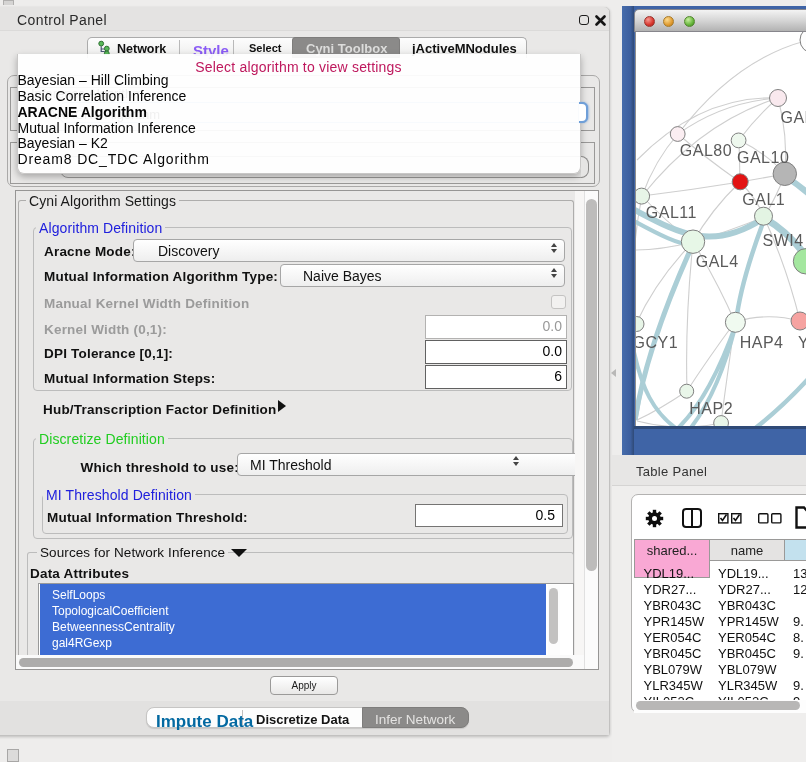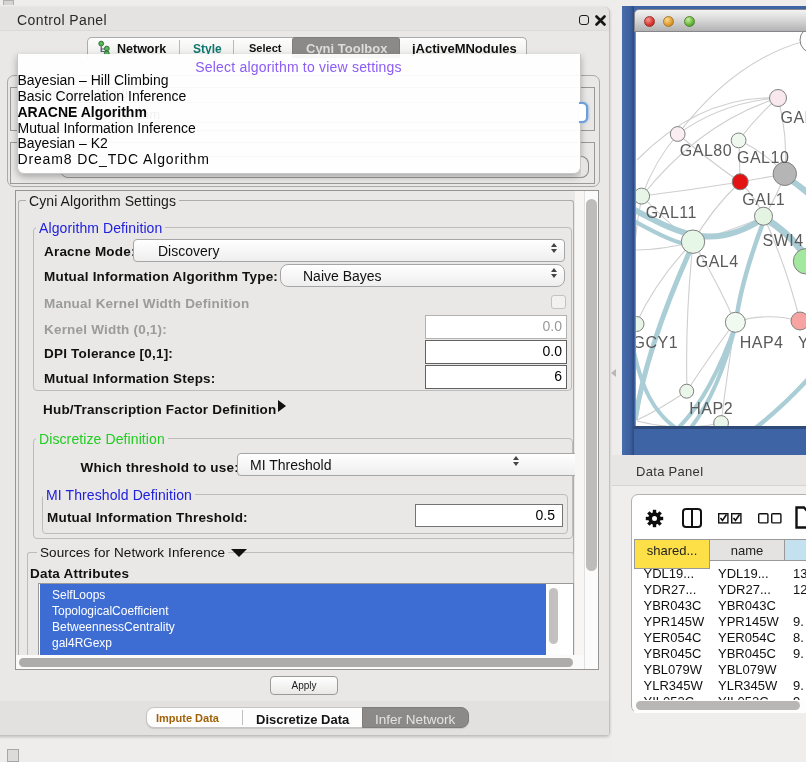--- a/index.html
+++ b/index.html
@@ -35,36 +35,36 @@
 <div class="abs" style="left:179px;top:40px;width:1px;height:15px;background:#b9b9b9;"></div>
 <div class="abs" style="left:233px;top:40px;width:1px;height:15px;background:#b9b9b9;"></div>
 
 <svg class="abs" style="left:98px;top:38px;" width="14" height="17" viewBox="0 0 14 17">
   <path d="M3.2 8.2 L3.2 13.5 L6.8 13.5 M3.2 11 L6.5 11" stroke="#4a5576" stroke-width="1.2" fill="none"></path>
   <circle cx="3.2" cy="5.6" r="2.4" fill="#59b85a" stroke="#2c7030" stroke-width="1"></circle>
   <circle cx="8.8" cy="10.6" r="2.4" fill="#59b85a" stroke="#2c7030" stroke-width="1"></circle>
   <circle cx="8.8" cy="15.4" r="2.4" fill="#59b85a" stroke="#2c7030" stroke-width="1"></circle>
 </svg>
 <div class="abs b" style="left:117px;top:42px;font-size:12.5px;color:#111;">Network</div>
-<div class="abs b" style="left:193px;top:42px;font-size:12px;color:#0f766e;">Style</div>
+<div class="abs b" style="left:193px;top:42px;font-size:15px;color:#8b5cf6;">Style</div>
 <div class="abs b" style="left:249px;top:42px;font-size:11px;color:#111;">Select</div>
 <div class="abs" style="left:292px;top:37px;width:108px;height:21px;background:#8b8a89;border:1px solid #7e7d7c;border-radius:3px 3px 0 0;"></div>
 <div class="abs b" style="left:306px;top:41px;font-size:13px;color:#dddddc;">Cyni Toolbox</div>
 <div class="abs b" style="left:412px;top:41px;font-size:13px;color:#111;">jActiveMNodules</div>
 
 <div class="abs" style="left:7px;top:75px;width:593px;height:112px;border:1px solid #aaa9a8;border-radius:7px;"></div>
 <div class="abs" style="left:10px;top:87px;width:585px;height:44px;border:1px solid #9a9998;"></div>
 <div class="abs" style="left:10px;top:142px;width:585px;height:42px;border:1px solid #9a9998;"></div>
 <div class="abs" style="left:60px;top:102px;width:528px;height:21px;background:transparent;border:1.6px solid #8ab2dd;border-radius:5px;"></div>
 <div class="abs" style="left:60px;top:156px;width:528px;height:22px;background:transparent;border:1.2px solid #9a9998;border-radius:8px;"></div>
 <div class="abs" style="left:31px;top:86px;font-size:13px;color:#333;">Inference Algorithm</div>
 <div class="abs" style="left:48px;top:107px;font-size:13px;color:#333;">ARACNE Algorithm</div>
 
 <div class="abs" style="left:16.5px;top:53.5px;width:564px;height:120.5px;background:rgba(255,255,255,0.93);border:1px solid #c8c7c6;border-top:none;border-radius:0 0 7px 7px;box-shadow:0 3px 7px rgba(0,0,0,0.28);"></div>
-<div class="abs" style="left:16.5px;top:58.5px;width:564px;text-align:center;font-size:14px;letter-spacing:0.2px;color:#8b5cf6;">Select algorithm to view settings</div>
+<div class="abs" style="left:16.5px;top:58.5px;width:564px;text-align:center;font-size:14px;letter-spacing:0.2px;color:#be185d;">Select algorithm to view settings</div>
 <div class="abs" style="left:17.5px;top:73px;font-size:14px;color:#060606;line-height:15.85px;white-space:nowrap;">Bayesian – Hill Climbing<br>Basic Correlation Inference<br><span class="b">ARACNE Algorithm</span><br>Mutual Information Inference<br>Bayesian – K2<br><span style="letter-spacing:0.85px;">Dream8 DC_TDC Algorithm</span></div>
 <div class="abs" style="left:578.5px;top:101.5px;width:9px;height:21.5px;background:#fff;border:2.2px solid #6f9fd8;border-left:none;border-radius:0 6px 6px 0;box-shadow:1px 0 2px rgba(111,159,216,0.6);"></div>
 <div class="abs" style="left:580.5px;top:156px;width:8px;height:22px;background:#e6e5e4;border:1.4px solid #8a8988;border-left:none;border-radius:0 8px 8px 0;"></div>
 
 <div class="abs" style="left:15px;top:190px;width:584px;height:480px;background:#e9e8e7;border:1px solid #969594;"></div>
 
 <div class="grp" style="left:17.5px;top:200px;width:556.5px;height:463px;border-radius:3px;border-bottom:none;border-color:#aeadac;"></div>
 <div class="grpttl" style="left:26px;top:193px;color:#1a1a1a;">Cyni Algorithm Settings</div>
 
 <div class="grp" style="left:33px;top:227px;width:539px;height:164px;"></div>
@@ -73,21 +73,21 @@
 <div class="lbl" style="left:44px;top:244px;">Aracne Mode:</div>
 <div class="cmb" style="left:133px;top:239px;width:432px;height:23px;">
       <span class="abs" style="left:24px;top:3px;">Discovery</span>
     </div>
 <div class="spin" style="left:551px;top:243px;">
       <div class="u"></div>
       <div class="d"></div>
     </div>
 
 <div class="lbl" style="left:44px;top:269px;">Mutual Information Algorithm Type:</div>
-<div class="cmb" style="left:280px;top:264px;width:285px;height:23px;border-radius:8px;">
+<div class="cmb" style="left:280px;top:264px;width:285px;height:23px;">
       <span class="abs" style="left:22px;top:3px;">Naive Bayes</span>
     </div>
 <div class="spin" style="left:551px;top:268px;">
       <div class="u"></div>
       <div class="d"></div>
     </div>
 
 <div class="lbl dis" style="left:44px;top:296px;">Manual Kernel Width Definition</div>
 <div class="abs" style="left:551px;top:295px;width:15px;height:14px;background:#f2f1f0;border:1px solid #c4c3c2;border-radius:3px;"></div>
 
@@ -136,21 +136,21 @@
 
 <div class="abs" style="left:575px;top:191px;width:9px;height:464px;background:#f7f6f5;"></div>
 <div class="abs" style="left:584px;top:191px;width:14px;height:478px;background:#fbfbfb;border-left:1px solid #e0e0e0;"></div>
 <div class="abs" style="left:585.5px;top:199px;width:11px;height:372px;background:#bdbcbb;border-radius:5.5px;"></div>
 
 <div class="abs" style="left:270px;top:675.5px;width:68px;height:19px;background:linear-gradient(#ffffff,#e9e8e7);border:1px solid #9b9a99;border-radius:4px;text-align:center;font-size:10px;color:#1a1a1a;line-height:17px;">Apply</div>
 
 <div class="abs" style="left:0px;top:701px;width:609px;height:34px;background:#e2e1e0;"></div>
 <div class="abs" style="left:146px;top:707px;width:323px;height:21px;background:#fdfdfd;border:1px solid #c6c5c4;border-radius:8px;box-shadow:0 1px 1px rgba(0,0,0,0.12);"></div>
 <div class="abs" style="left:242px;top:710px;width:1px;height:15px;background:#c0bfbe;"></div>
-<div class="abs b" style="left:156px;top:712px;font-size:11px;color:#a16207;">Impute Data</div>
+<div class="abs b" style="left:156px;top:712px;font-size:17px;color:#0369a1;">Impute Data</div>
 <div class="abs b" style="left:256px;top:712px;font-size:13px;color:#151515;">Discretize Data</div>
 <div class="abs" style="left:362px;top:707px;width:107px;height:21px;background:#8b8a89;border-radius:0 8px 8px 0;border:1px solid #7e7d7c;"></div>
 <div class="abs" style="left:375px;top:712px;font-size:13.5px;color:#e4e3e2;">Infer Network</div>
 
 <div class="abs" style="left:7px;top:749px;width:12px;height:13px;background:#dcdbda;border:1px solid #a8a7a6;"></div>
 
 <div class="abs" style="left:611px;top:369px;width:0;height:0;border-top:4px solid transparent;border-bottom:4px solid transparent;border-right:5px solid #b9b8b7;"></div>
 
 <div class="abs" style="left:622px;top:6px;width:184px;height:449px;background:#3f64a6;"></div>
 <div class="abs" style="left:622px;top:6px;width:12px;height:449px;background:linear-gradient(90deg,#466cab,#3d5f9e 70%,#2f4a77);"></div>
@@ -233,21 +233,21 @@
     <text x="694.7" y="266.9">GAL4</text>
     <text x="631.5" y="347.5">GCY1</text>
     <text x="738.7" y="347.5">HAP4</text>
     <text x="797" y="347.5">Y</text>
     <text x="688.3" y="414.2">HAP2</text>
   </g>
 </svg>
 </div>
 
 <div class="abs" style="left:612px;top:455px;width:194px;height:31px;background:#e7e6e5;border-bottom:1px solid #d5d4d3;"></div>
-<div class="abs" style="left:636px;top:464px;font-size:13px;letter-spacing:0.3px;color:#333;">Data Panel</div>
+<div class="abs" style="left:636px;top:464px;font-size:13px;letter-spacing:0.3px;color:#333;">Table Panel</div>
 <div class="abs" style="left:612px;top:486px;width:194px;height:276px;background:#efeeed;"></div>
 <div class="abs" style="left:631px;top:494px;width:190px;height:219px;background:#ffffff;border:1px solid #b3b2b1;border-radius:7px;"></div>
 
 <svg class="abs" style="left:644px;top:508px;" width="21" height="21" viewBox="0 0 21 21">
   <g fill="#0d0d0d">
     <circle cx="10.5" cy="10.5" r="6.2"></circle>
     <g stroke="#0d0d0d" stroke-width="3.4">
       <line x1="10.5" y1="1.8" x2="10.5" y2="19.2"></line>
       <line x1="1.8" y1="10.5" x2="19.2" y2="10.5"></line>
       <line x1="4.35" y1="4.35" x2="16.65" y2="16.65"></line>
@@ -267,21 +267,21 @@
 </svg>
 <svg class="abs" style="left:758px;top:513px;" width="24" height="11" viewBox="0 0 24 11">
   <rect x="0.7" y="0.7" width="9.2" height="9.2" fill="none" stroke="#111" stroke-width="1.4" rx="1"></rect>
   <rect x="13.7" y="0.7" width="9.2" height="9.2" fill="none" stroke="#111" stroke-width="1.4" rx="1"></rect>
 </svg>
 <svg class="abs" style="left:795px;top:506px;" width="14" height="23" viewBox="0 0 14 23">
   <path d="M1.5 1.5 L9 1.5 L13 6 L13 21.5 L1.5 21.5 Z" fill="none" stroke="#111" stroke-width="2.4"></path>
 </svg>
 
 <div class="abs" style="left:634px;top:539px;width:172px;height:174px;overflow:hidden;font-size:13px;">
-  <div class="abs" style="left:0;top:0;width:76px;height:30px;background:#fde047;border:1px solid #9a9998;text-align:center;line-height:21px;color:#222;">shared...</div>
+  <div class="abs" style="left:0;top:0;width:76px;height:39px;background:#f9a8d4;border:1px solid #9a9998;text-align:center;line-height:21px;color:#222;">shared...</div>
   <div class="abs" style="left:76px;top:0;width:75px;height:22px;background:#e4e3e2;border:1px solid #9a9998;border-left:none;text-align:center;line-height:21px;color:#222;">name</div>
   <div class="abs" style="left:151px;top:0;width:75px;height:22px;background:#c3e1ee;border:1px solid #9a9998;border-left:none;"></div>
   <div class="abs" style="left:9.5px;top:26.5px;line-height:16px;color:#111;">YDL19...<br>YDR27...<br>YBR043C<br>YPR145W<br>YER054C<br>YBR045C<br>YBL079W<br>YLR345W<br>YIL052C</div>
   <div class="abs" style="left:84px;top:26.5px;line-height:16px;color:#111;">YDL19...<br>YDR27...<br>YBR043C<br>YPR145W<br>YER054C<br>YBR045C<br>YBL079W<br>YLR345W<br>YIL052C</div>
   <div class="abs" style="left:159px;top:26.5px;line-height:16px;color:#111;">13<br>12<br>&nbsp;<br>9.<br>8.<br>9.<br>&nbsp;<br>9.<br>9.</div>
 
   <div class="abs" style="left:0;top:161px;width:172px;height:13px;background:#fdfdfd;"></div>
   <div class="abs" style="left:2px;top:162px;width:164px;height:9px;background:#b8b7b6;border-radius:5px;"></div>
 </div>
 

